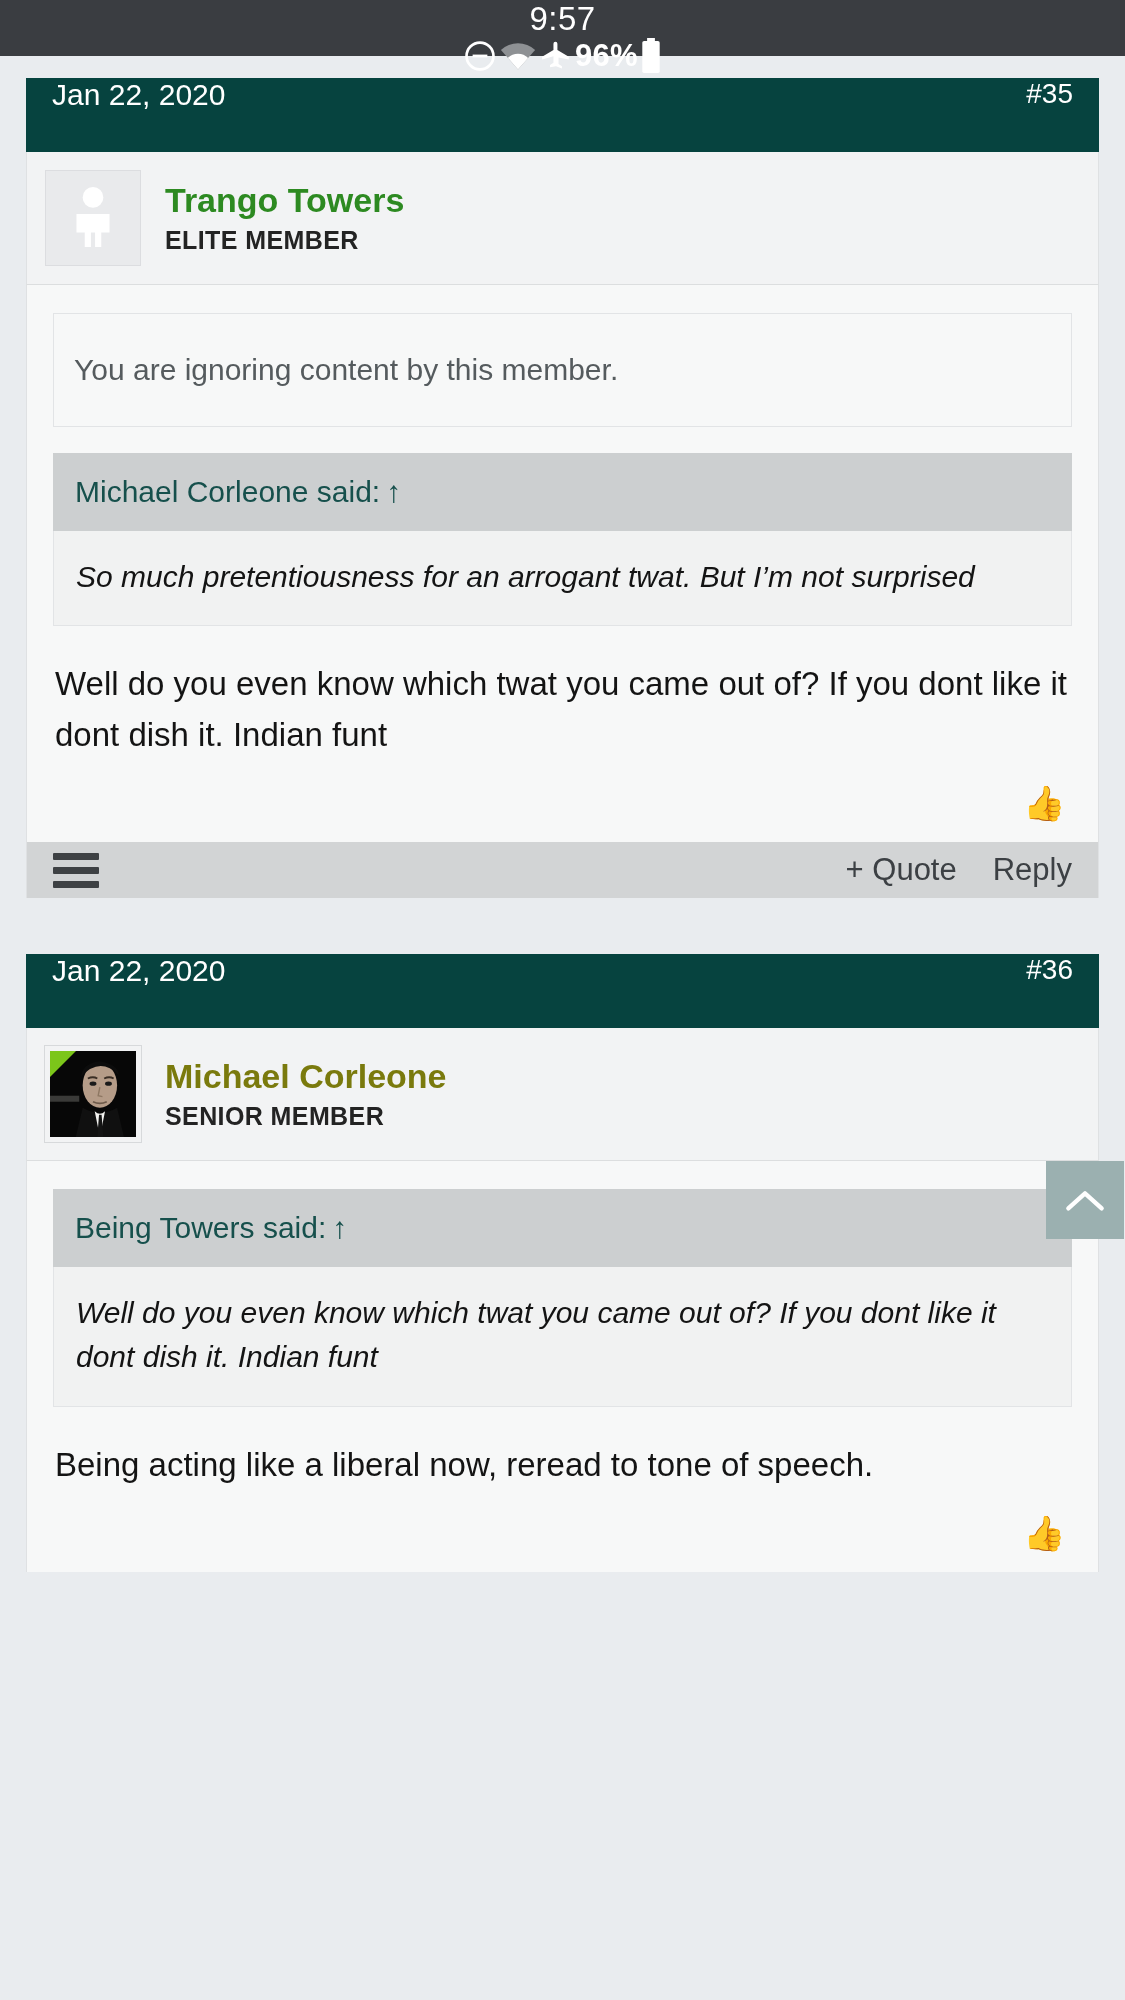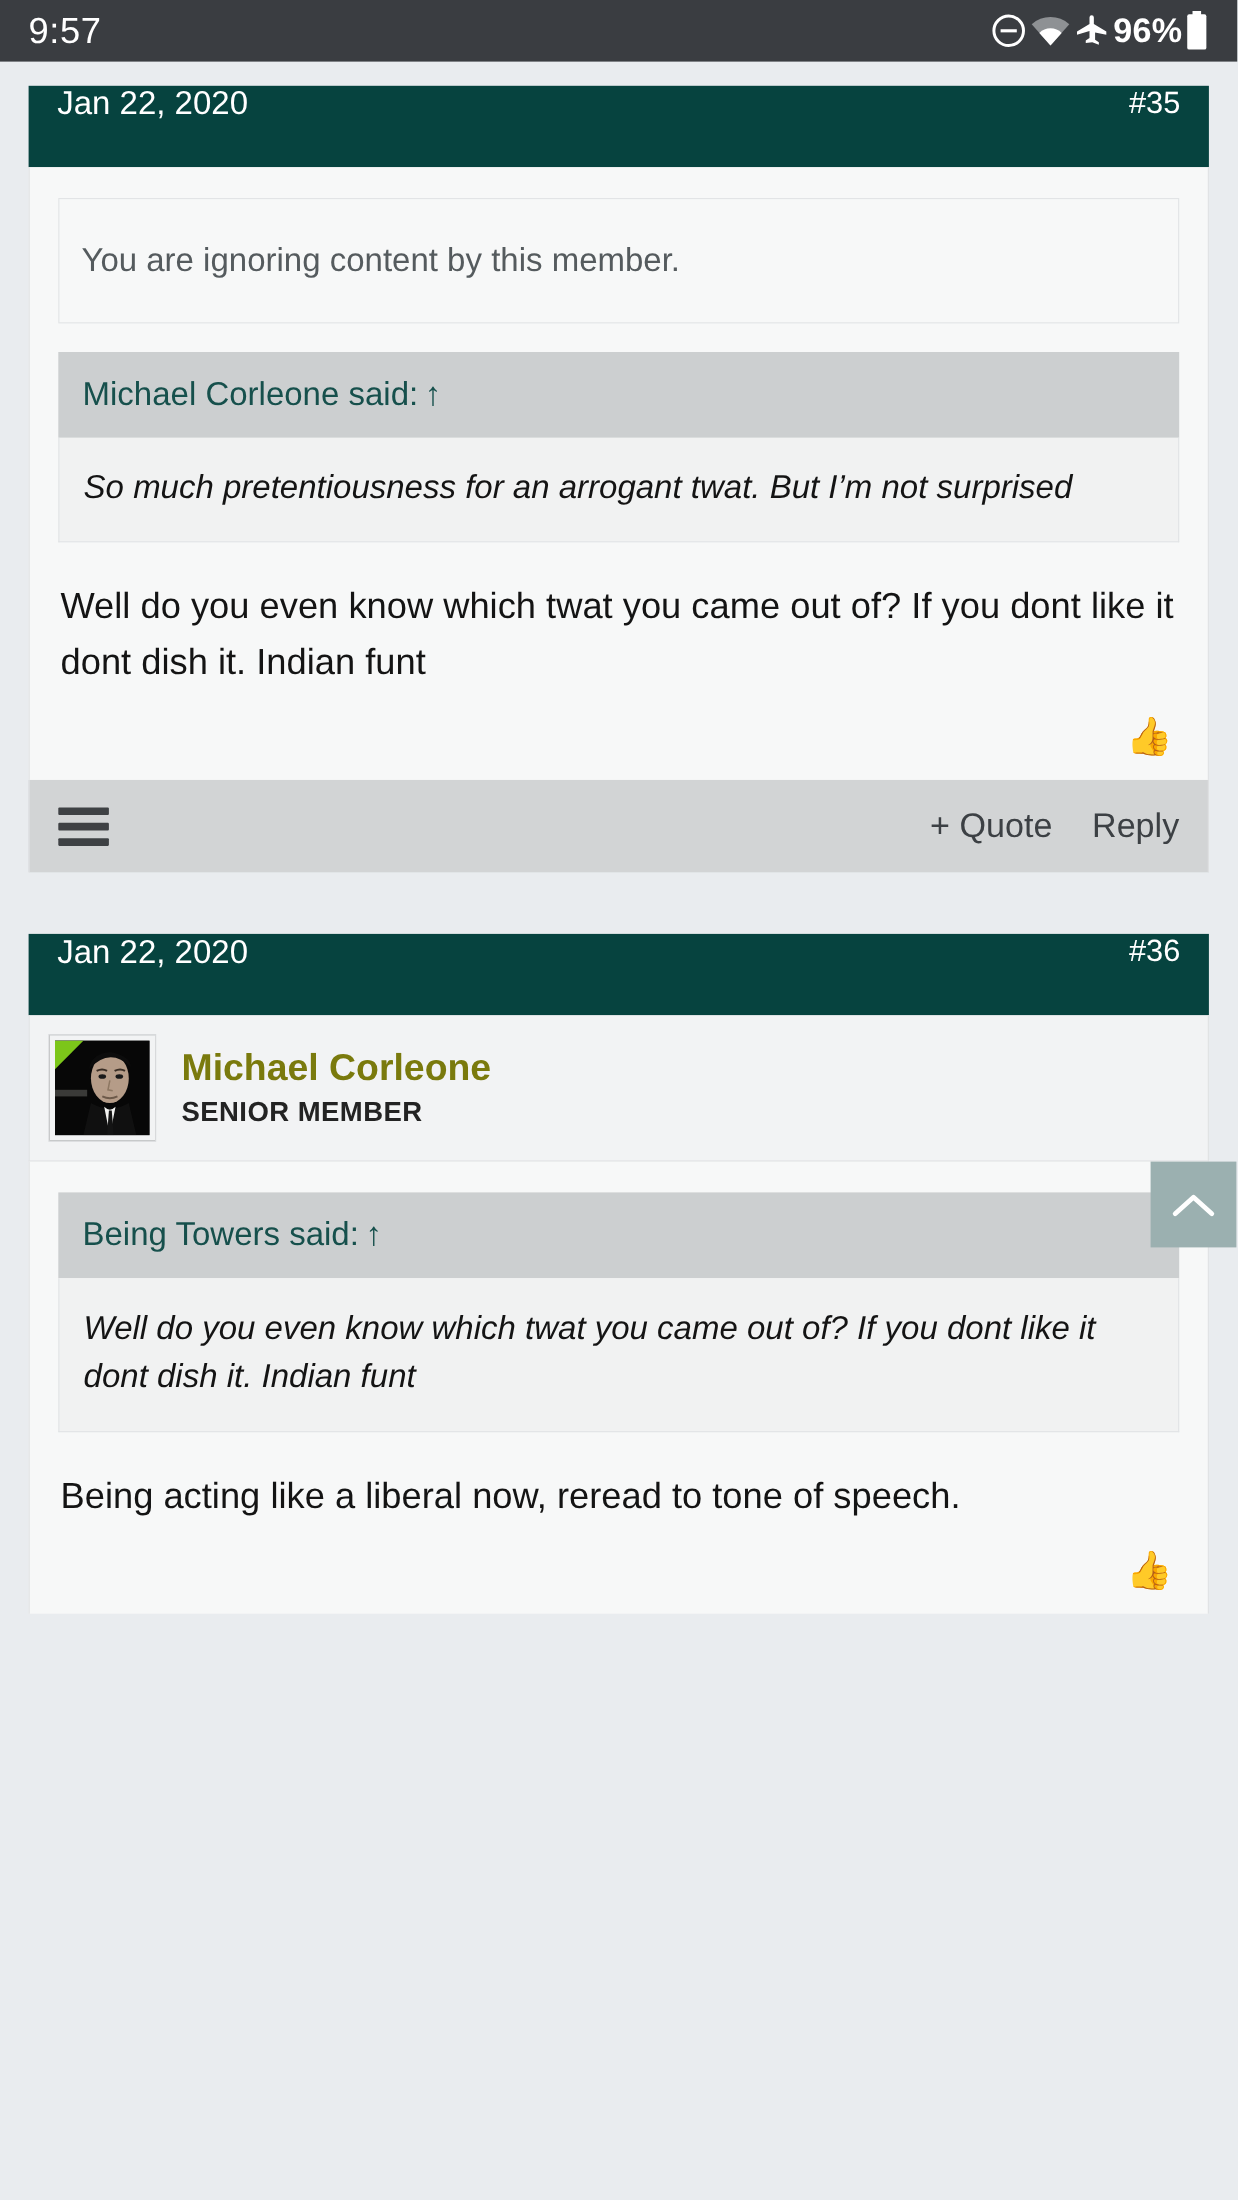--- a/index.html
+++ b/index.html
@@ -8,20 +8,21 @@
     background:#e9ecef;
     font-family:"Liberation Sans", sans-serif;
     overflow:hidden;
   }
 
   
   .status-bar{
     height:56px; background:#3a3d41; color:#ffffff;
     display:flex; align-items:center; justify-content:space-between;
     padding:0 26px;
+    flex-direction:column;
   }
   .status-time{ font-size:33px; font-weight:400; letter-spacing:.5px; }
   .status-right{ display:flex; align-items:center; gap:2px; }
   .status-right svg{ display:block; }
   .battery-pct{ font-size:31px; font-weight:600; letter-spacing:.3px; }
 
   
   .page{ padding:22px 26px 0 26px; }
 
   .post{ margin-bottom:56px; }
@@ -87,21 +88,21 @@
     padding:6px 2px 0 2px;
   }
 
   .like-row{ display:flex; justify-content:flex-end; padding:26px 6px 4px 0; }
   .thumb{ font-size:34px; line-height:1; }
 
   .post-actions{
     background:#d2d4d5;
     border-left:1px solid #dfe1e3; border-right:1px solid #dfe1e3;
     display:flex; align-items:center; justify-content:space-between;
-    padding:20px 26px; height:84px;
+    padding:20px 26px; height:56px;
   }
   .hamburger{ width:46px; display:flex; flex-direction:column; gap:7px; }
   .hamburger span{ display:block; height:7px; background:#3e4144; border-radius:1px; }
   .action-links{ display:flex; align-items:center; gap:36px; }
   .action-links a{ color:#3c4044; font-size:31px; text-decoration:none; }
 
   
   .scroll-top{
     position:absolute; right:-26px; top:0;
     width:78px; height:78px; background:#9bb0b0;
@@ -144,20 +145,34 @@
 
 <div class="page">
 
   <div class="post">
 
     <div class="post-header">
       <span>Jan 22, 2020</span>
       <span class="num">#35</span>
     </div>
 
+    <div class="post-user">
+      <div class="avatar">
+        <span>
+          <svg width="52" height="62" viewBox="0 0 24 30">
+            <circle cx="12" cy="6" r="5" fill="#ffffff"></circle>
+            <path d="M4 14h16v9h-4v7h-3v-7h-2v7h-3v-7H4z" fill="#ffffff"></path>
+          </svg>
+        </span>
+      </div>
+      <div>
+        <div class="uname green">Trango Towers</div>
+        <div class="utitle">ELITE MEMBER</div>
+      </div>
+    </div>
 
     <div class="post-body">
       <div class="ignore-notice">You are ignoring content by this member.</div>
 
       <div class="quote">
         <div class="quote-head">
           <span>Michael Corleone said:</span><span class="uparrow">↑</span>
         </div>
         <div class="quote-text">So much pretentiousness for an arrogant twat. But I’m not surprised</div>
       </div>

